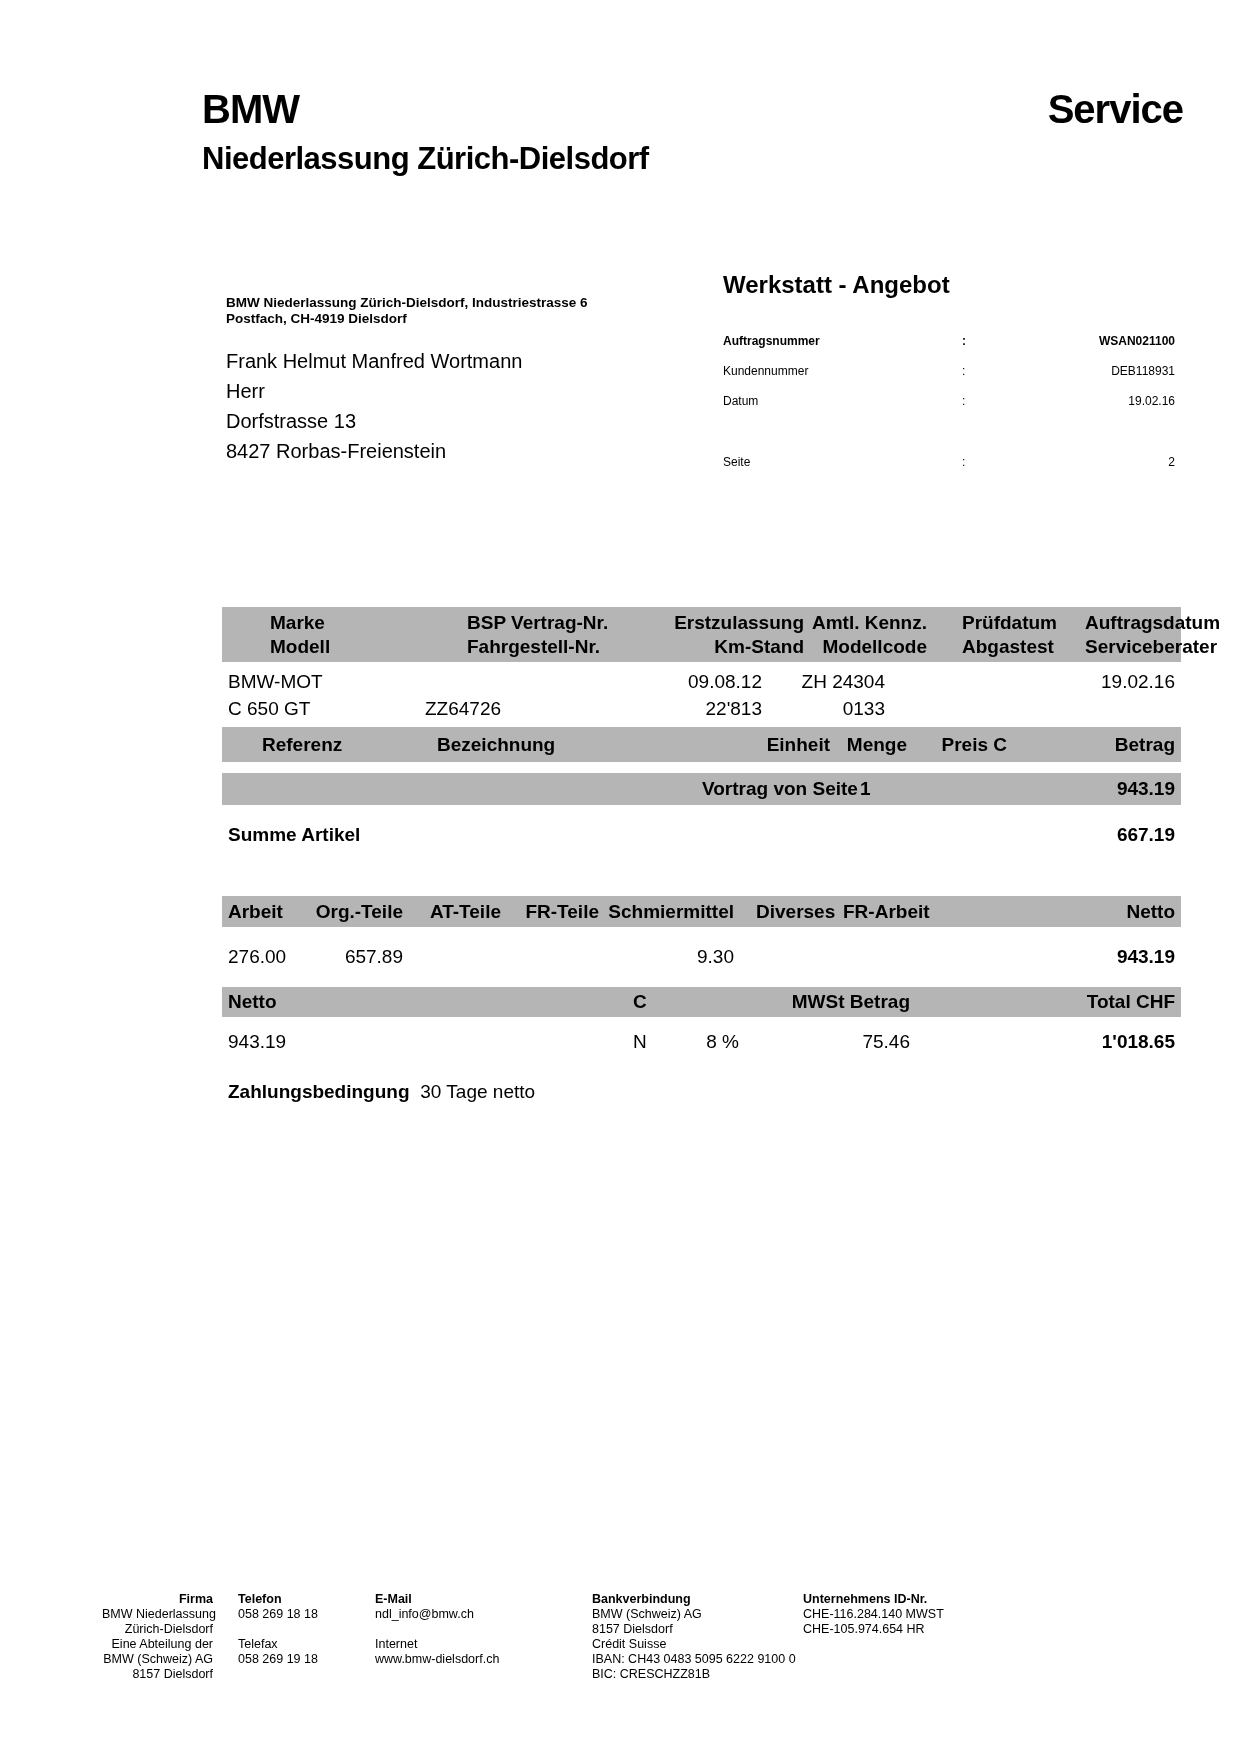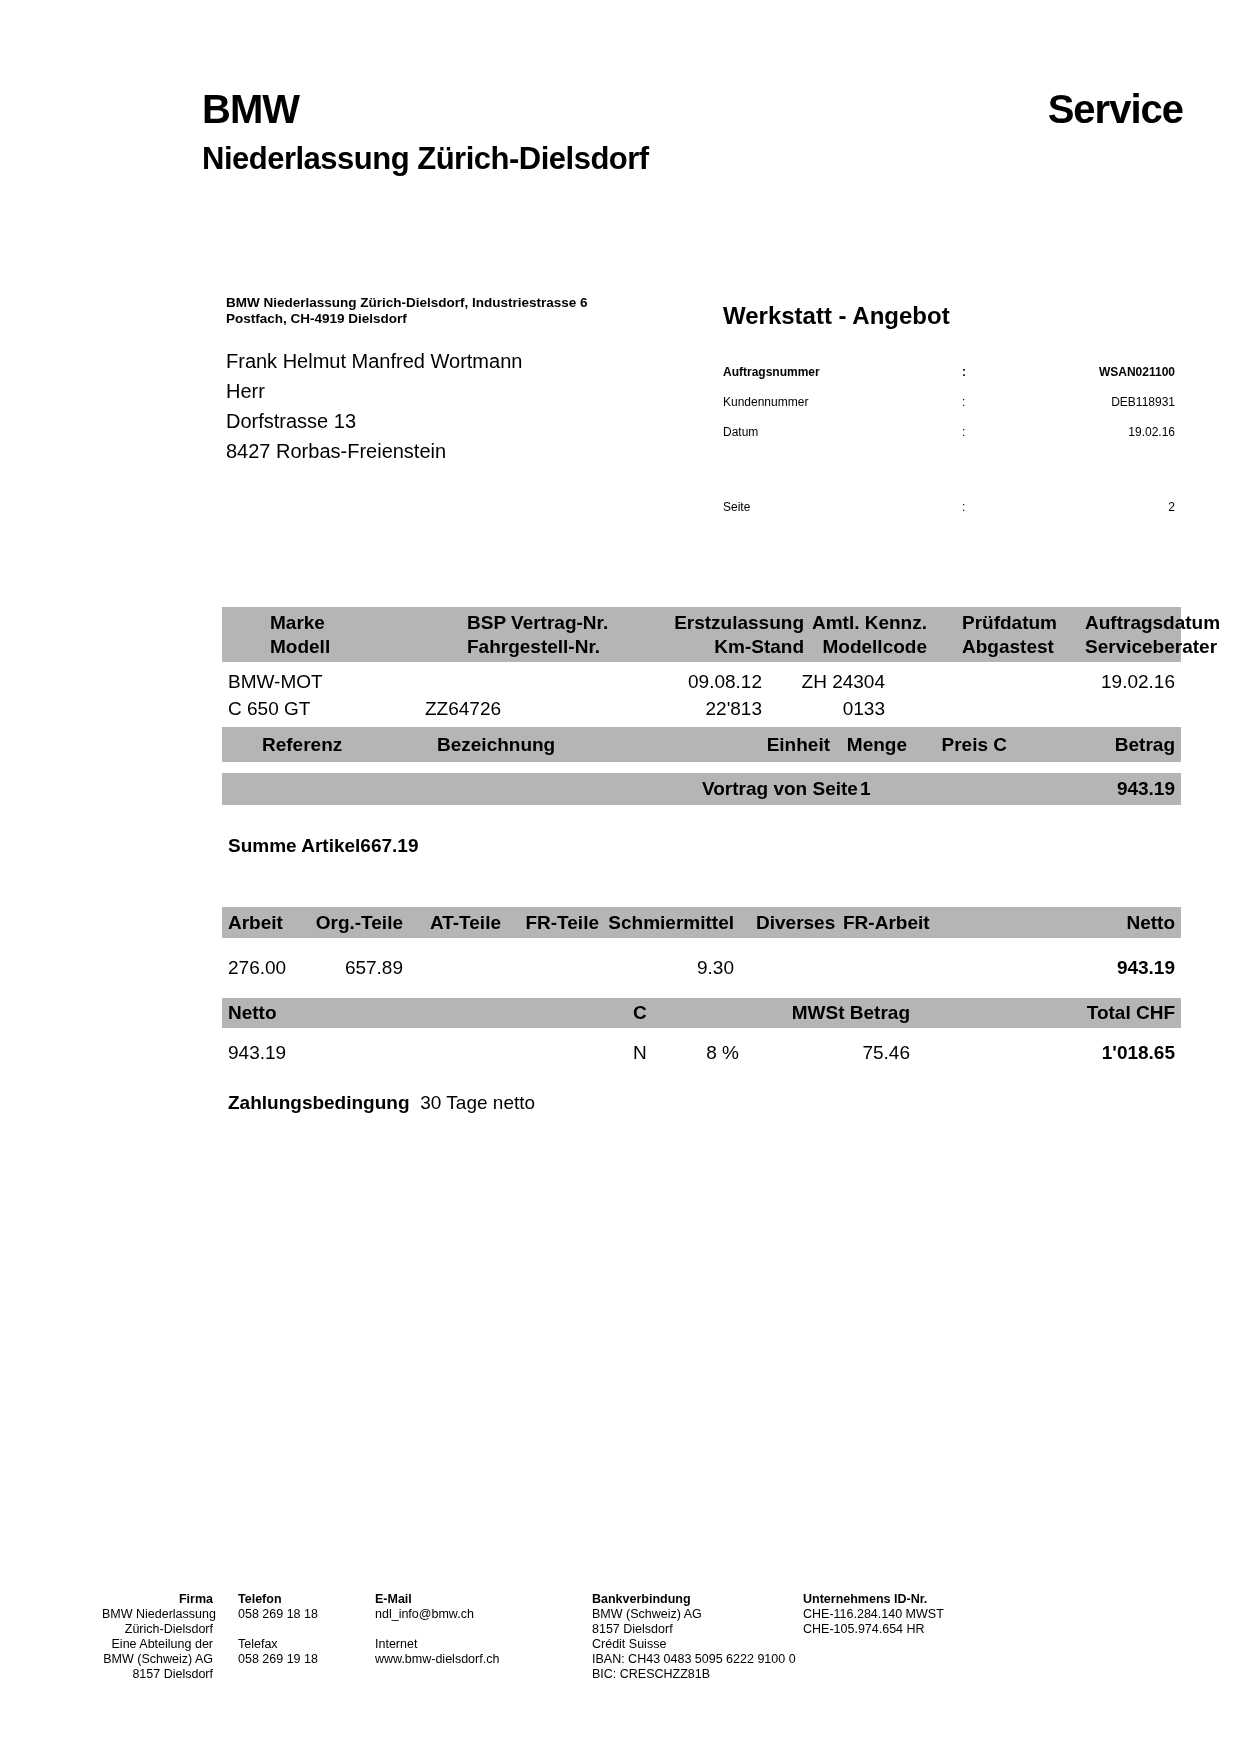--- a/index.html
+++ b/index.html
@@ -17,26 +17,26 @@
   .brand-block { position:absolute; left:202px; top:88px; }
   .brand-bmw   { font-size:40px; font-weight:bold; line-height:42px; letter-spacing:-1px; }
   .brand-branch{ font-size:31px; font-weight:bold; line-height:34px; margin-top:12px; letter-spacing:-0.5px; }
   .service     { position:absolute; top:88px; right:56px; font-size:40px; font-weight:bold; line-height:42px; letter-spacing:-1px; }
 
   
   .sender { position:absolute; left:226px; top:295px; font-size:13.5px; font-weight:bold; line-height:16px; }
   .recipient { position:absolute; left:226px; top:346px; font-size:20px; line-height:30px; }
 
   
-  .docinfo { position:absolute; left:723px; top:302px; width:452px; }
+  .docinfo { position:absolute; left:723px; top:271px; width:452px; }
   .doc-title { font-size:24px; font-weight:bold; line-height:28px; margin-bottom:27px; }
   .doc-row { display:grid; grid-template-columns:239px 20px 1fr; font-size:12px; line-height:30px; }
   .doc-row .val { text-align:right; }
   .doc-row.first { font-weight:bold; }
-  .doc-row.page-row { margin-top:45px; }
+  .doc-row.page-row { margin-top:31px; }
 
   
   .tables { position:absolute; left:222px; top:607px; width:959px; font-size:19px; }
   .band { background:#b5b5b5; }
   .grid-row { display:grid; padding:0 6px; }
 
   .vgrid { grid-template-columns:197px 185px 152px 123px 158px 1fr; }
   .vgrid > :nth-child(3), .vgrid > :nth-child(4), .vgrid > :nth-child(6) { text-align:right; }
   .vgrid > :nth-child(5) { padding-left:35px; }
 
@@ -48,21 +48,21 @@
   .igrid { grid-template-columns:175px 260px 133px 77px 100px 1fr; }
   .igrid > :nth-child(3), .igrid > :nth-child(4), .igrid > :nth-child(5), .igrid > :nth-child(6) { text-align:right; }
   .ref-head { margin-top:5px; height:35px; }
   .ref-head .grid-row { line-height:35px; font-weight:bold;padding-left:40px; }
 
   .vortrag { position:relative; margin-top:11px; height:32px; line-height:32px; font-weight:bold; }
   .vortrag .lbl { position:absolute; left:480px; }
   .vortrag .pg  { position:absolute; left:638px; }
   .vortrag .amt { position:absolute; right:6px; }
 
-  .summe { margin-top:28px; height:26px; line-height:26px; font-weight:bold; display:flex; padding:0 6px; }
+  .summe { margin-top:17px; height:26px; line-height:26px; font-weight:bold; display:flex; justify-content:space-between; padding:0 6px; }
 
   .agrid { grid-template-columns:80px 95px 98px 98px 135px 109px 98px 1fr; }
   .agrid > :nth-child(2), .agrid > :nth-child(3), .agrid > :nth-child(4), .agrid > :nth-child(5), .agrid > :nth-child(8) { text-align:right; }
   .agrid > :nth-child(6) { padding-left:22px; }
   .arbeit-head { margin-top:48px; height:31px; }
   .arbeit-head .grid-row { line-height:31px; font-weight:bold; }
   .arbeit-vals { margin-top:17px; }
   .arbeit-vals .grid-row { line-height:26px; }
   .arbeit-vals .grid-row > :nth-child(8) { font-weight:bold; }
 

